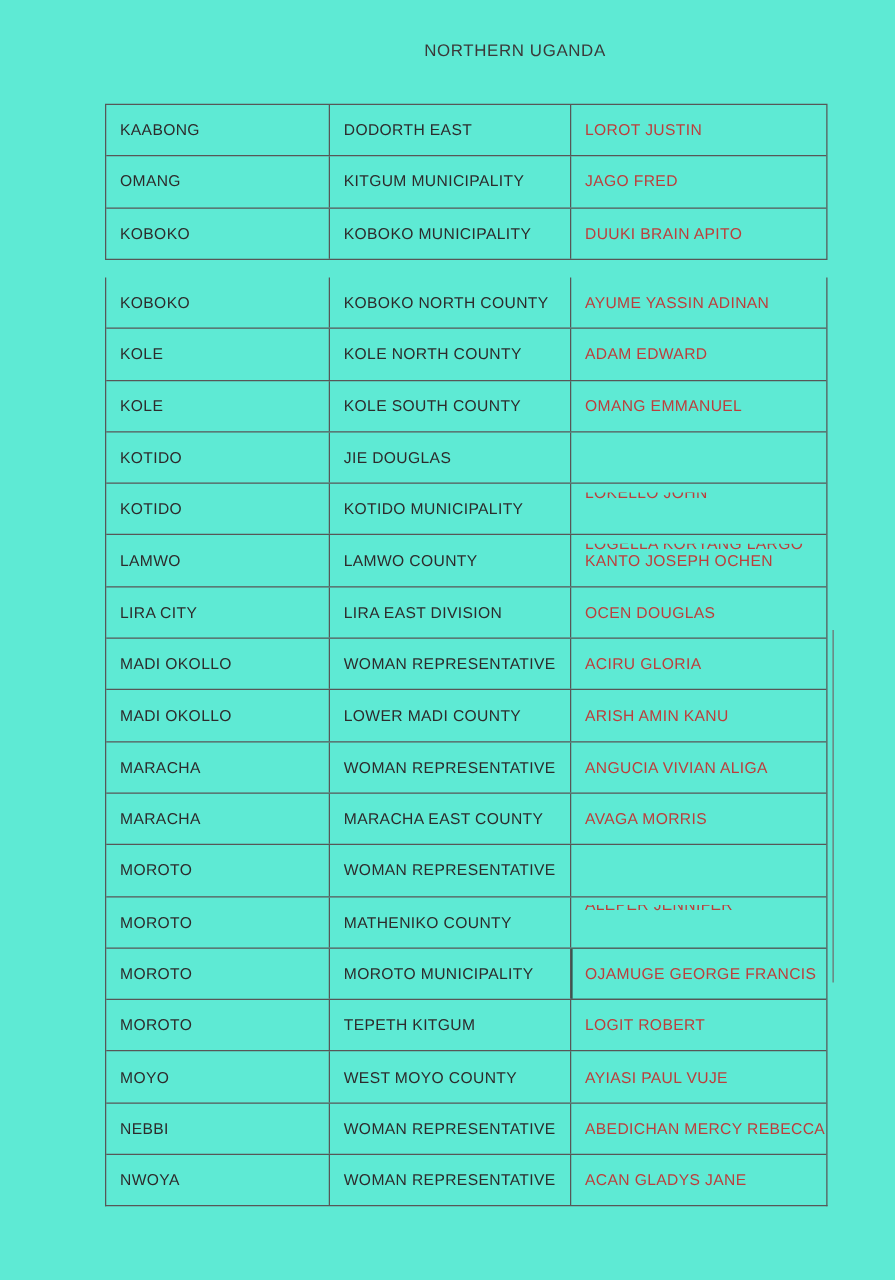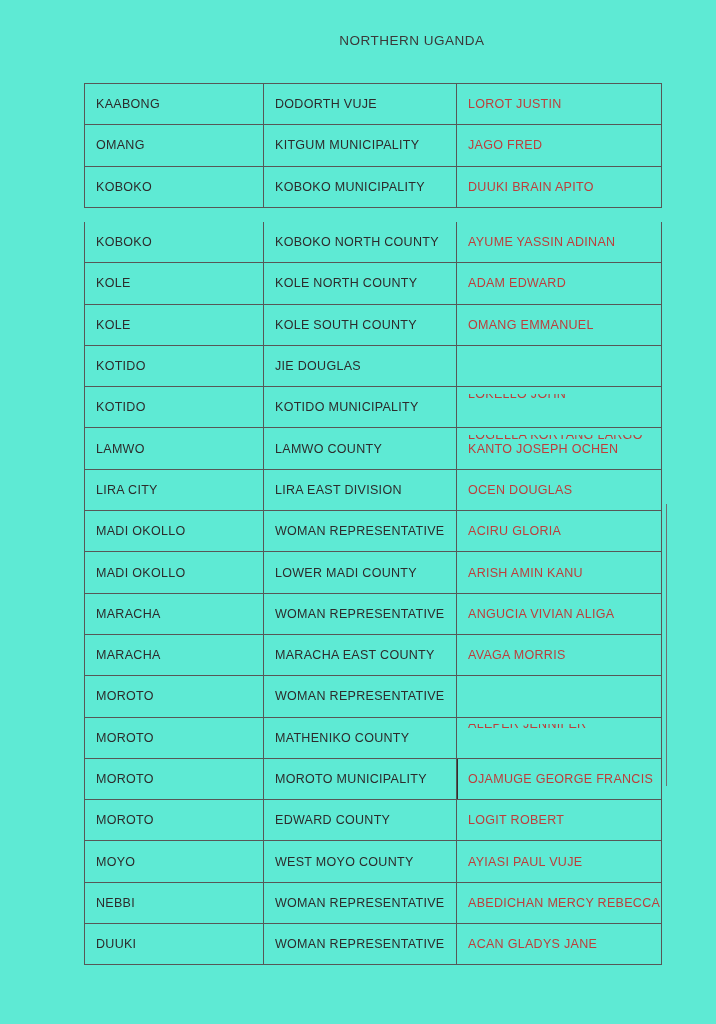--- a/index.html
+++ b/index.html
@@ -76,21 +76,21 @@
 </head>
 <body>
 
 <div class="page">
 
   <div class="doc-title">NORTHERN UGANDA</div>
 
   <div class="table table-1">
       <div class="trow">
         <div class="cell c0">KAABONG</div>
-        <div class="cell c1">DODORTH VUJE</div>
+        <div class="cell c1">DODORTH EAST</div>
         <div class="cell c2">LOROT JUSTIN</div>
       </div>
       <div class="trow">
         <div class="cell c0">OMANG</div>
         <div class="cell c1">KITGUM MUNICIPALITY</div>
         <div class="cell c2">JAGO FRED</div>
       </div>
       <div class="trow">
         <div class="cell c0">KOBOKO</div>
         <div class="cell c1">KOBOKO MUNICIPALITY</div>
@@ -163,35 +163,35 @@
         <div class="cell c0">MOROTO</div>
         <div class="cell c1">MATHENIKO COUNTY</div>
       </div>
       <div class="trow highlight">
         <div class="cell c0">MOROTO</div>
         <div class="cell c1">MOROTO MUNICIPALITY</div>
         <div class="cell c2">OJAMUGE GEORGE FRANCIS</div>
       </div>
       <div class="trow">
         <div class="cell c0">MOROTO</div>
-        <div class="cell c1">EDWARD COUNTY</div>
+        <div class="cell c1">TEPETH KITGUM</div>
         <div class="cell c2">LOGIT ROBERT</div>
       </div>
       <div class="trow">
         <div class="cell c0">MOYO</div>
         <div class="cell c1">WEST MOYO COUNTY</div>
         <div class="cell c2">AYIASI PAUL VUJE</div>
       </div>
       <div class="trow">
         <div class="cell c0">NEBBI</div>
         <div class="cell c1">WOMAN REPRESENTATIVE</div>
         <div class="cell c2">ABEDICHAN MERCY REBECCA</div>
       </div>
       <div class="trow">
-        <div class="cell c0">DUUKI</div>
+        <div class="cell c0">NWOYA</div>
         <div class="cell c1">WOMAN REPRESENTATIVE</div>
         <div class="cell c2">ACAN GLADYS JANE</div>
       </div>
     </div>
 
   <div class="side-line"></div>
 
 </div>
 
 </body></html>

